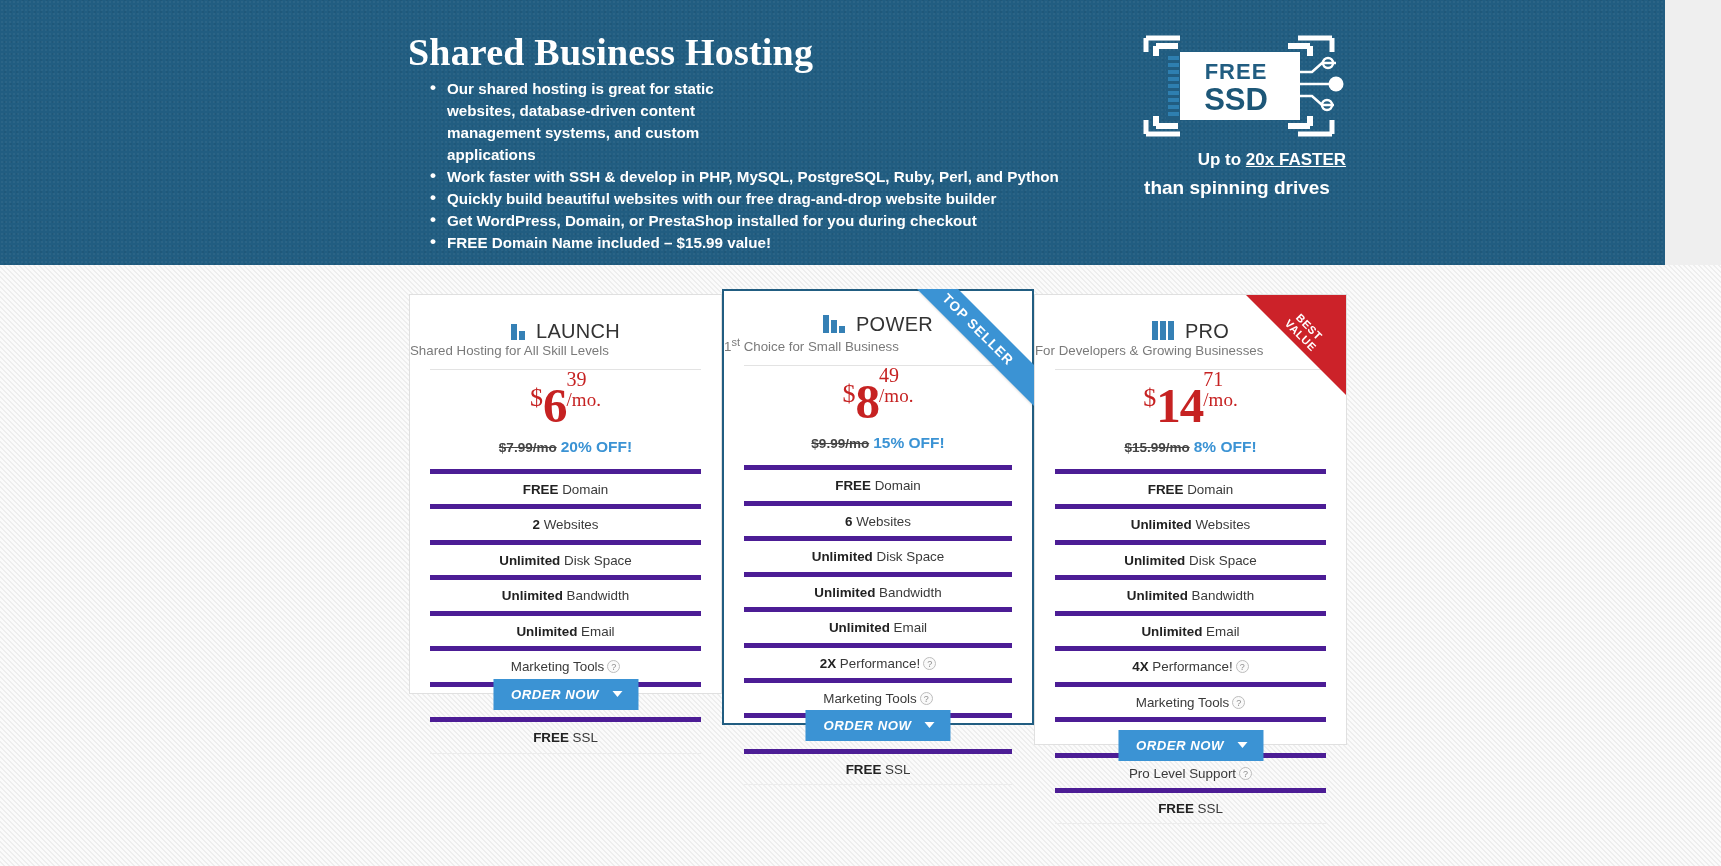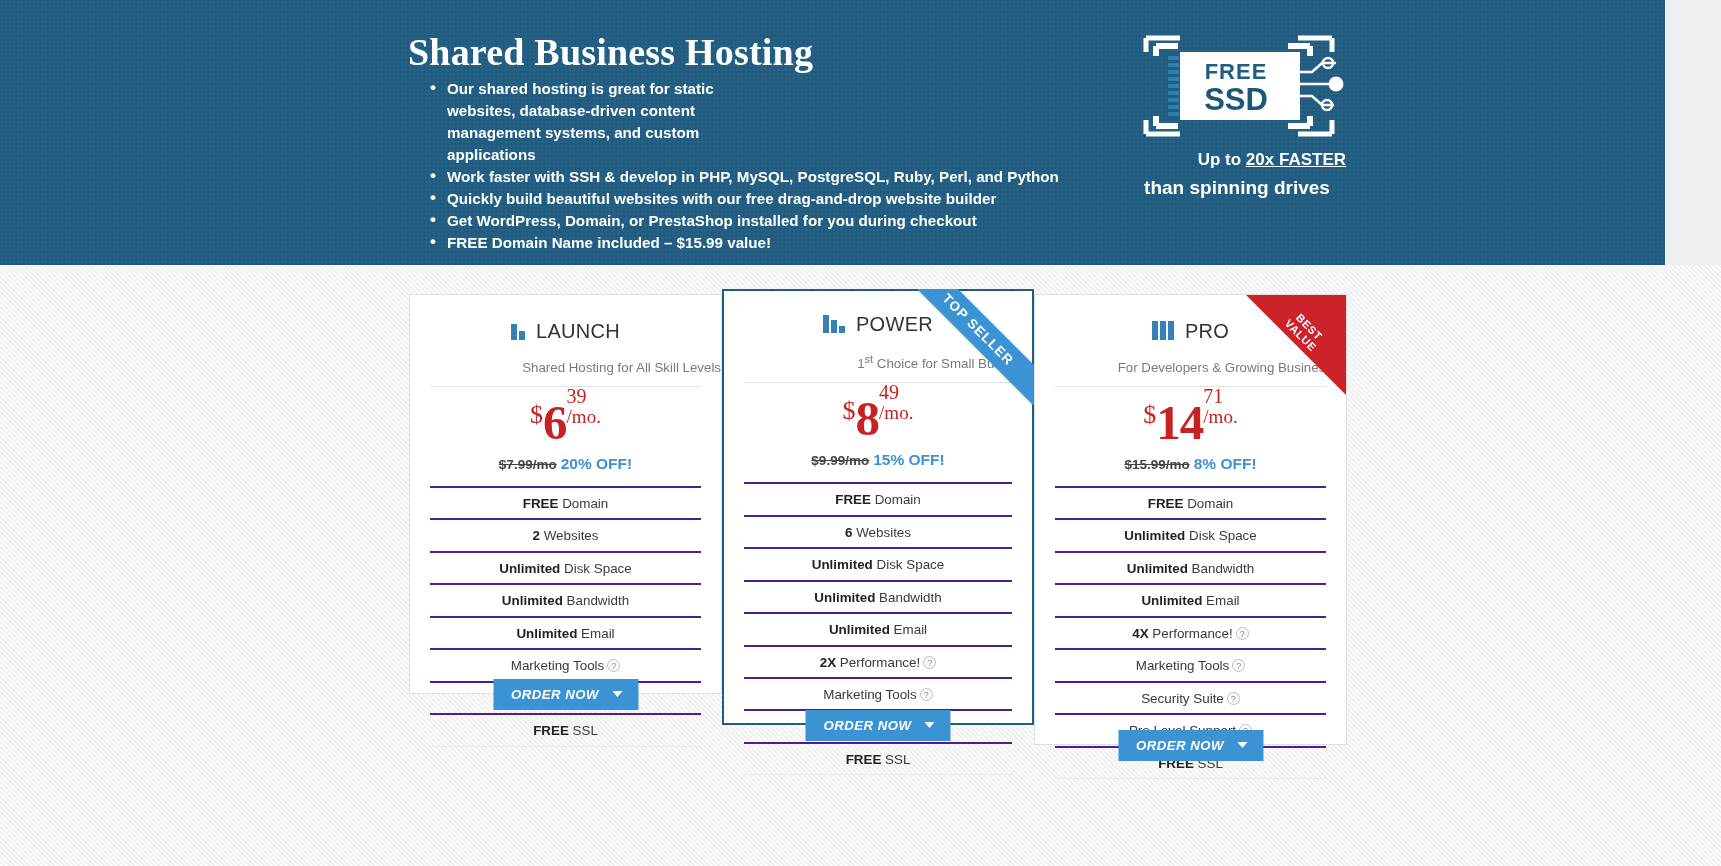--- a/index.html
+++ b/index.html
@@ -157,22 +157,22 @@
   .icon-launch i:nth-child(1) { height: 16px; }
   .icon-launch i:nth-child(2) { height: 9px; }
   .icon-power i:nth-child(1) { height: 18px; }
   .icon-power i:nth-child(2) { height: 13px; }
   .icon-power i:nth-child(3) { height: 7px; }
   .icon-pro i { height: 19px; }
 
   .plan-sub {
     font-size: 13.3px;
     color: #7a7a7a;
-    margin-top: 17px;
-    text-align: right;
+    margin-top: 0;
+    text-align: left;
   }
   .plan-sub sup { font-size: 11px; }
 
   .divider {
     height: 1px;
     background: #e3e3e3;
     margin: 11px 20px 0 20px;
   }
 
   .price-row {
@@ -221,21 +221,21 @@
   }
   .off-label {
     color: #3b93d4;
     font-weight: bold;
     font-size: 15.5px;
     margin-left: 4px;
   }
 
   .features { margin-top: 13px; padding: 0 20px; list-style: none; }
   .features li {
-    border-top: 2px solid #4c1d95;
+    border-top: 5px solid #4c1d95;
     text-align: center;
     font-size: 13.4px;
     color: #3a3a3a;
     padding: 6px 0 5px 0;
     line-height: 1.45;
   }
   .features li b { font-weight: bold; color: #222; }
   .features li:last-child { border-bottom: 1px solid #ececec; }
 
   .qmark {
@@ -474,20 +474,21 @@
     <div class="price-row">
       <span class="price-wrap">
         <span class="dollar">$</span><span class="price-main">14</span><span class="price-frac"><span class="price-cents">71</span><span class="price-mo">/mo.</span></span>
       </span>
     </div>
     <div class="price-sub">
       <span class="old-price">$15.99/mo</span><span class="off-label">8% OFF!</span>
     </div>
     <ul class="features">
       <li><b>FREE</b><span> Domain</span></li>
+      <li><b>Unlimited</b><span> Websites</span></li>
       <li><b>Unlimited</b><span> Disk Space</span></li>
       <li><b>Unlimited</b><span> Bandwidth</span></li>
       <li><b>Unlimited</b><span> Email</span></li>
       <li><b>4X</b><span> Performance!</span><span class="qmark">?</span></li>
       <li><span>Marketing Tools</span><span class="qmark">?</span></li>
       <li><span>Security Suite</span><span class="qmark">?</span></li>
       <li><span>Pro Level Support</span><span class="qmark">?</span></li>
       <li><b>FREE</b><span> SSL</span></li>
     </ul>
     <button class="order-btn"><span>ORDER NOW</span><span class="caret"></span></button>

